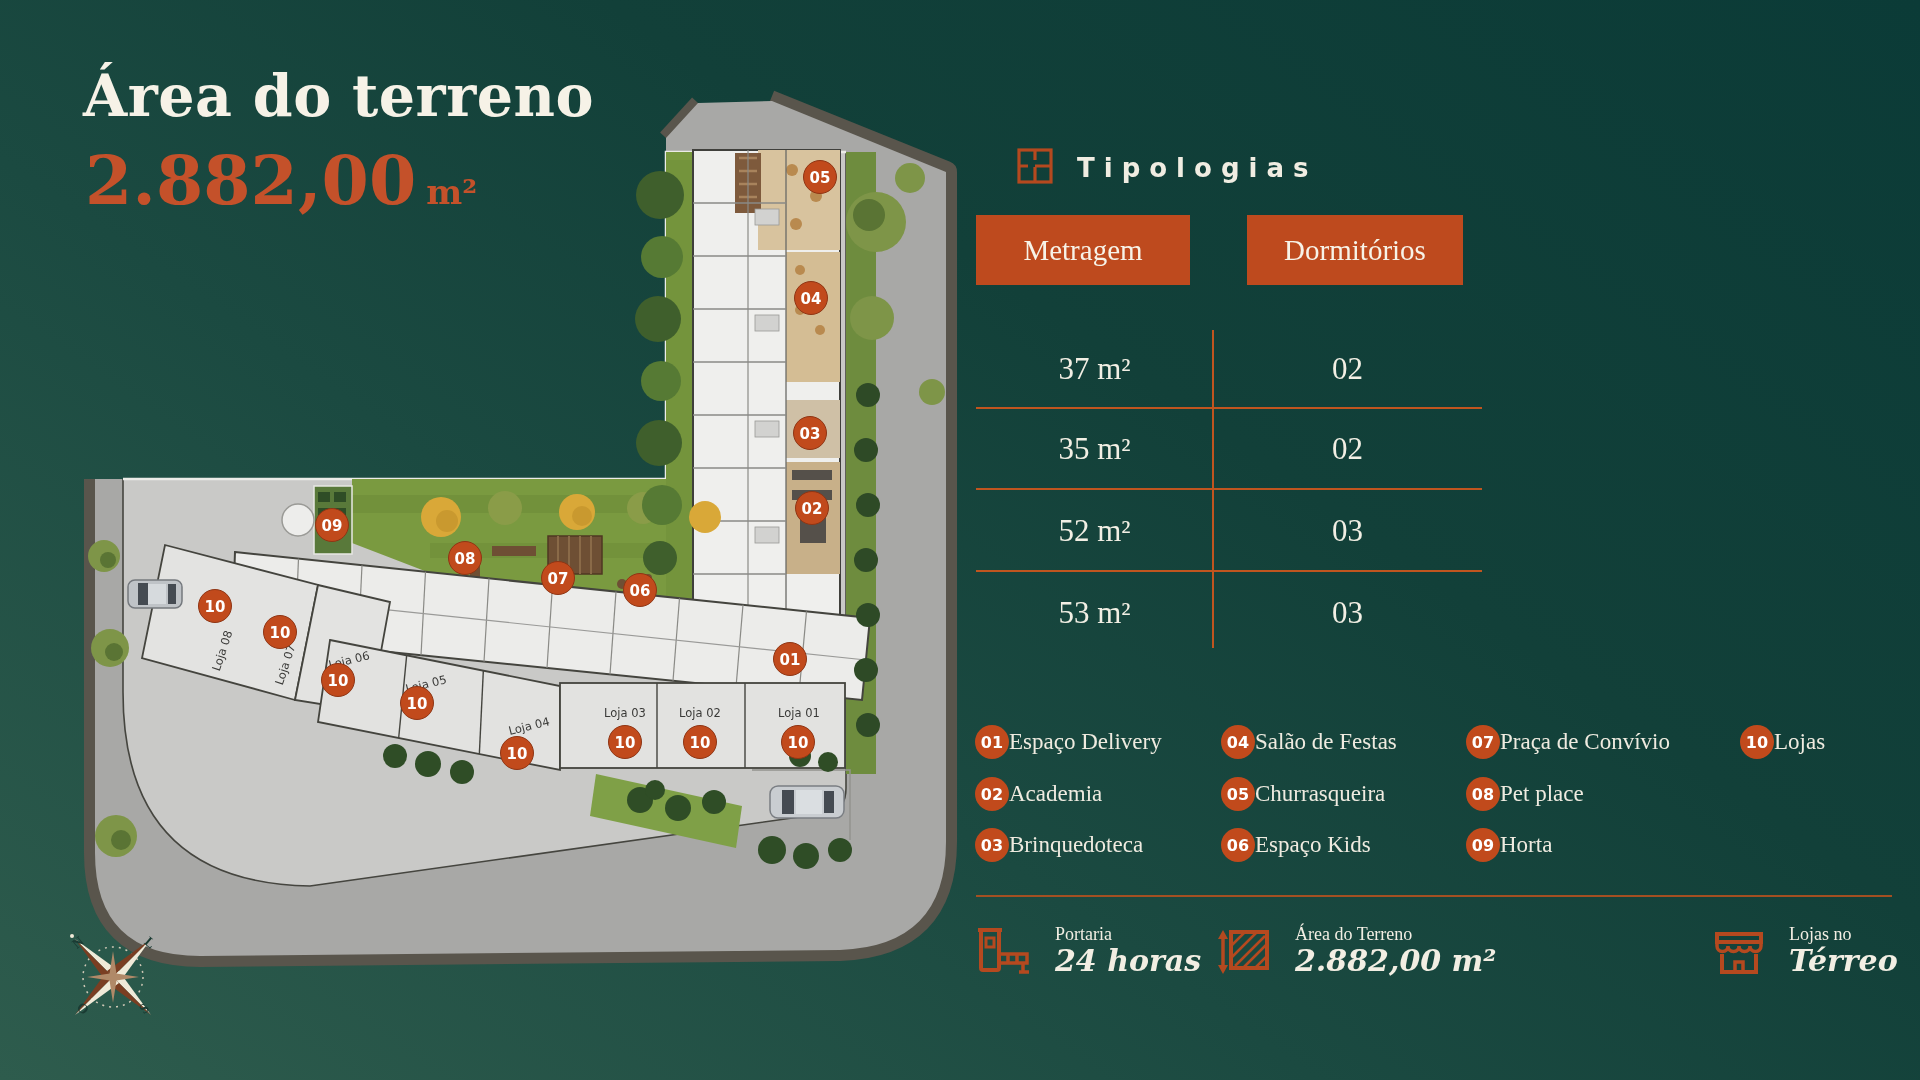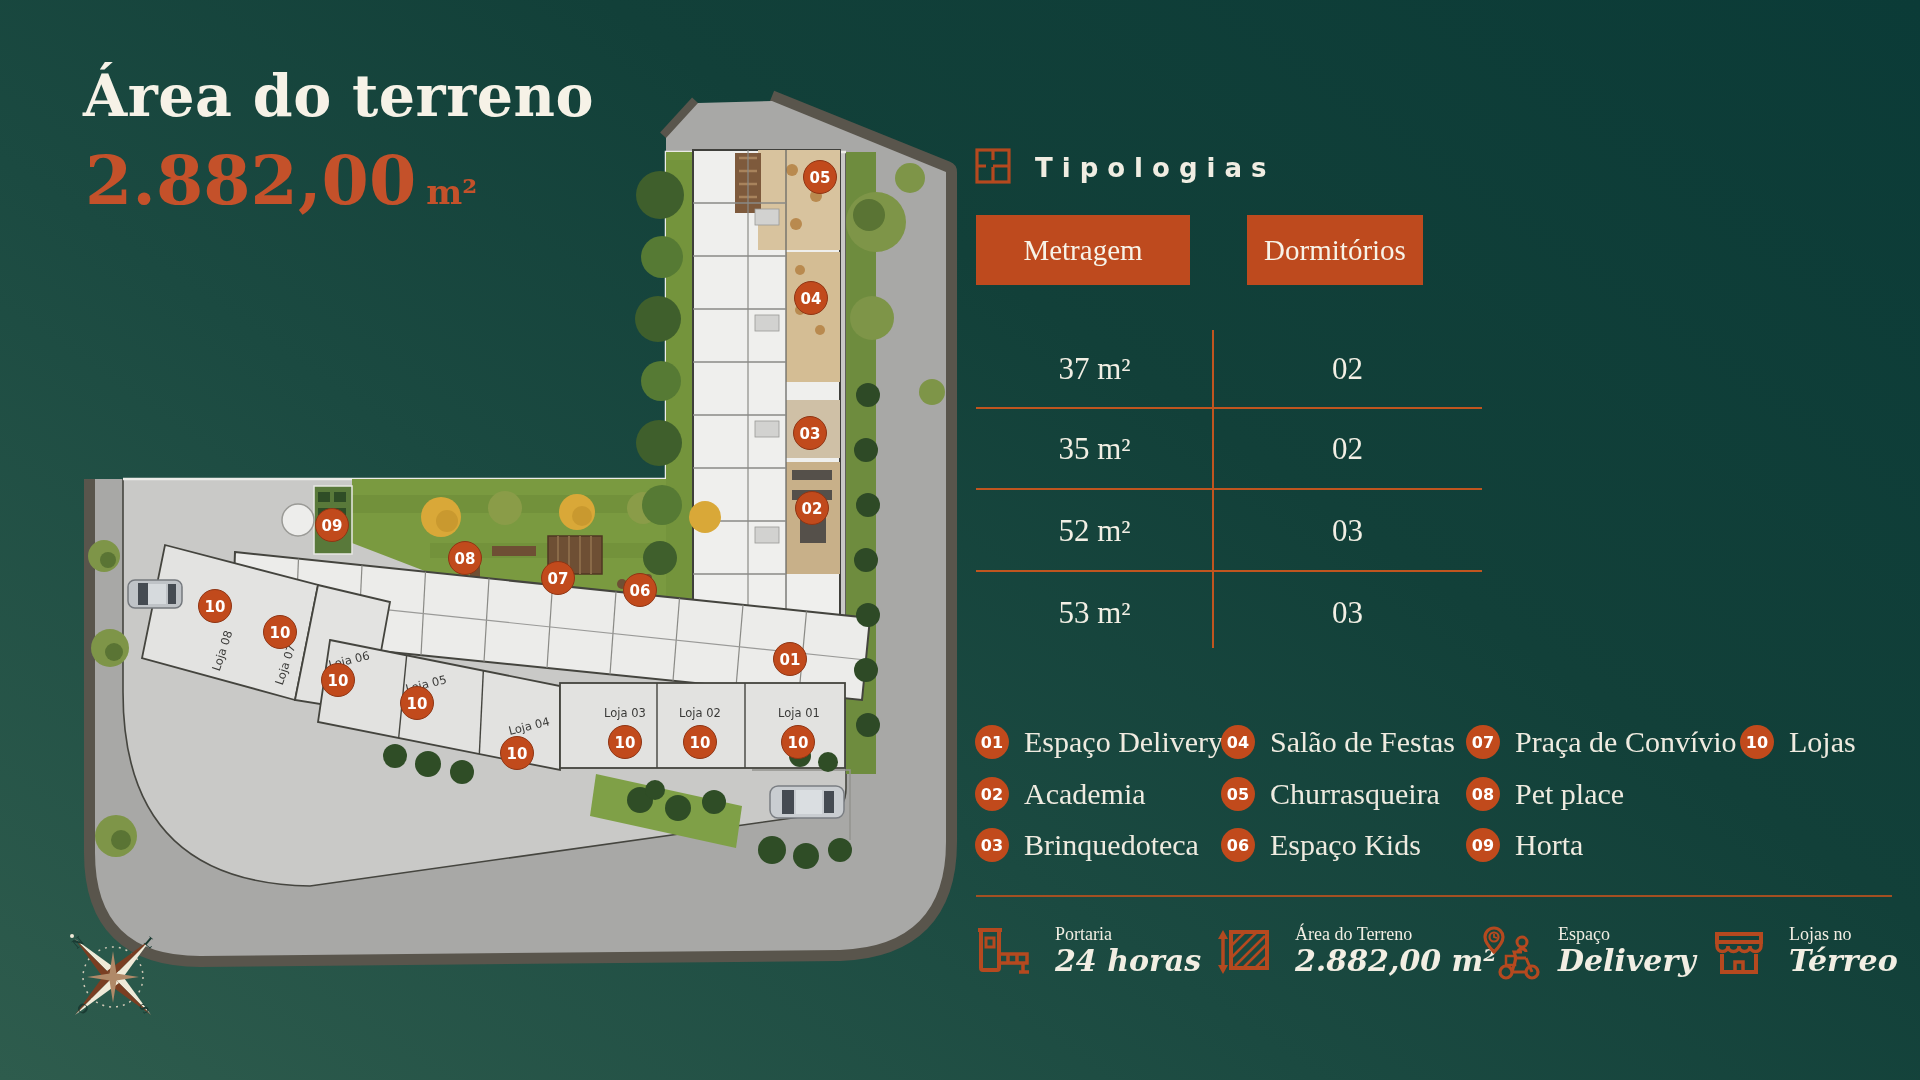--- a/index.html
+++ b/index.html
@@ -7,41 +7,41 @@
          background:linear-gradient(215deg,#0b3b37 0%,#124039 38%,#1b4a41 62%,#2e5c4d 100%);
          font-family:"Liberation Serif",serif;}
   .abs{position:absolute;}
   
   .title{left:83px;top:62px;color:#f6f2e7;font-family:"DejaVu Serif",serif;font-weight:bold;
          font-size:57px;letter-spacing:.5px;}
   .area-line{left:85px;top:140px;color:#c4512a;font-family:"DejaVu Serif",serif;font-weight:bold;}
   .area-line .big{font-size:68px;}
   .area-line .unit{font-size:34px;margin-left:10px;margin-top:8px;}
   
-  .tip-header{left:973px;top:146px;display:flex;align-items:center;}
+  .tip-header{left:1015px;top:146px;display:flex;align-items:center;}
   .tip-header .lbl{margin-left:22px;color:#f0ede2;font-family:"DejaVu Sans",sans-serif;
                    font-weight:bold;font-size:26px;letter-spacing:9px;}
   
   .hbtn{display:flex;align-items:center;justify-content:center;background:#be4a1e;
         color:#f7f3e8;font-size:29px;border:none;cursor:pointer;font-family:"Liberation Serif",serif;}
   .btn-metragem{left:976px;top:215px;width:214px;height:70px;}
-  .btn-dorm{left:1247px;top:215px;width:176px;height:70px;}
+  .btn-dorm{left:1247px;top:215px;width:216px;height:70px;}
   
   .ttable{left:976px;top:330px;width:506px;height:322px;color:#f2efe4;font-size:31px;}
   .trow{position:absolute;left:0;width:506px;height:78px;display:flex;}
   .tcell{width:237px;display:flex;align-items:center;justify-content:center;}
   .tcell.r{width:269px;}
   .hline{position:absolute;left:0;width:506px;height:2px;background:#c0551f;}
   .vline{position:absolute;left:236px;top:0;width:2px;height:318px;background:#c0551f;}
   
   .leg-item{display:flex;align-items:center;height:34px;}
   .leg-num{width:34px;height:34px;border-radius:50%;background:#c14a1c;color:#fff;
            font-family:"DejaVu Sans",sans-serif;font-weight:bold;font-size:16px;
            display:flex;align-items:center;justify-content:center;flex:0 0 34px;}
-  .leg-lbl{margin-left:15px;color:#efebe0;font-size:30px;white-space:nowrap;}
+  .leg-lbl{color:#efebe0;font-size:23px;white-space:nowrap;}
   
   .divider{left:976px;top:895px;width:916px;height:2px;background:#b4511f;opacity:.9;}
   .feature{display:flex;align-items:flex-start;}
   .f-icon{width:64px;height:62px;flex:0 0 64px;}
   .f-text{margin-left:16px;color:#f2eee3;}
   .f-small{font-size:18px;line-height:20px;margin-top:2px;}
   .f-big{font-size:30px;line-height:34px;font-weight:bold;font-family:"DejaVu Serif",serif;font-style:italic;}
   svg text{user-select:none;}
 </style>
 </head>
@@ -447,39 +447,20 @@
         <polygon points="8,8 3,17 13,17" fill="#b5491f"></polygon>
         <polygon points="8,52 3,43 13,43" fill="#b5491f"></polygon>
       </svg>
     </span>
     <span class="f-text">
       <div class="f-small">Área do Terreno</div>
       <div class="f-big">2.882,00 m²</div>
     </span>
   </div>
 
-  <div class="abs feature" style="left:1478px;top:922px">
-    <span class="f-icon">
-      <svg width="64" height="62" viewBox="0 0 64 62">
-        <path d="M16,6 a9,9 0 0 1 9,9 c0,6 -9,15 -9,15 c0,0 -9,-9 -9,-15 a9,9 0 0 1 9,-9 Z" fill="none" stroke="#b5491f" stroke-width="3.2"></path>
-        <circle cx="16" cy="15" r="4.5" fill="none" stroke="#b5491f" stroke-width="2.2"></circle>
-        <path d="M16,12 V15 L19,16" stroke="#b5491f" stroke-width="1.8" fill="none"></path>
-        <circle cx="28" cy="50" r="6" fill="none" stroke="#b5491f" stroke-width="3.2"></circle>
-        <circle cx="54" cy="50" r="6" fill="none" stroke="#b5491f" stroke-width="3.2"></circle>
-        <path d="M34,50 H48 M34,50 L38,36 H48 M48,36 L54,50 M38,36 L36,30 H44" fill="none" stroke="#b5491f" stroke-width="3"></path>
-        <circle cx="44" cy="20" r="5" fill="none" stroke="#b5491f" stroke-width="3"></circle>
-        <path d="M40,30 C40,26 48,26 48,30" fill="none" stroke="#b5491f" stroke-width="3"></path>
-        <rect x="28" y="34" width="9" height="9" fill="none" stroke="#b5491f" stroke-width="2.5"></rect>
-      </svg>
-    </span>
-    <span class="f-text">
-      <div class="f-small">Espaço</div>
-      <div class="f-big">Delivery</div>
-    </span>
-  </div>
 
   <div class="abs feature" style="left:1709px;top:922px">
     <span class="f-icon">
       <svg width="64" height="62" viewBox="0 0 64 62">
         <rect x="8" y="12" width="44" height="8" fill="none" stroke="#b5491f" stroke-width="4"></rect>
         <path d="M8,20 v4 a5.5,5.5 0 0 0 11,0 a5.5,5.5 0 0 0 11,0 a5.5,5.5 0 0 0 11,0 a5.5,5.5 0 0 0 11,0 v-4" fill="none" stroke="#b5491f" stroke-width="3.5"></path>
         <path d="M13,32 V50 H47 V32" fill="none" stroke="#b5491f" stroke-width="4"></path>
         <path d="M26,50 V40 H34 V50" fill="none" stroke="#b5491f" stroke-width="3.5"></path>
       </svg>
     </span>

